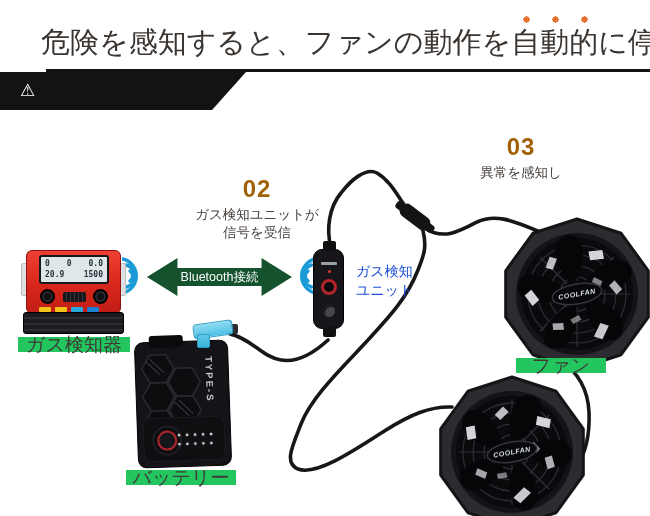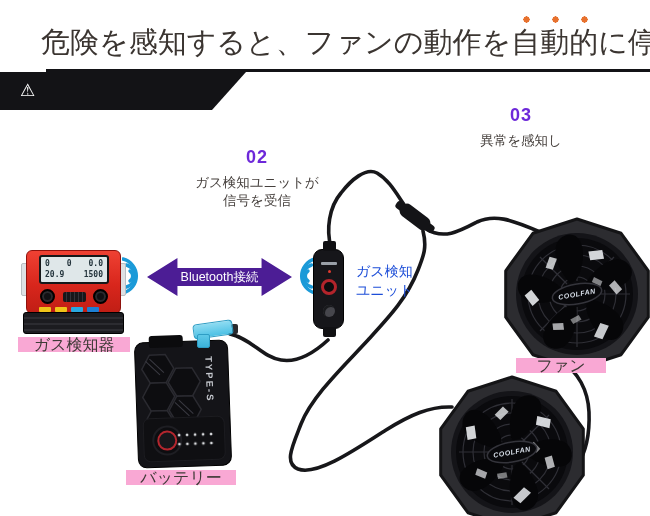--- a/index.html
+++ b/index.html
@@ -18,31 +18,31 @@
   .topline{position:absolute;left:46px;top:69px;width:604px;height:3px;background:#131316;}
   .banner{position:absolute;left:0;top:72px;width:246px;height:38px;background:#131316;
           clip-path:polygon(0 0,246px 0,212px 38px,0 38px);
           display:flex;align-items:center;gap:9px;padding-left:20px;
           color:#fff;font-size:16px;font-weight:500;letter-spacing:1px;}
   .warn-ic{font-size:17px;line-height:1;transform:translateY(-1px);}
 
   
   .step{position:absolute;width:170px;text-align:center;color:#46403d;
         font-size:13.5px;line-height:18px;font-weight:500;}
-  .step .num{color:#6d28d9;font-weight:700;font-size:18px;line-height:22px;
-             margin-bottom:6px;letter-spacing:1px;}
+  .step .num{color:#a16207;font-weight:700;font-size:24px;line-height:22px;
+             margin-bottom:6px;letter-spacing:1px;margin-top:32px;}
   .step1{left:11px;top:146px;}
   .step2{left:172px;top:146px;}
   .step3{left:436px;top:104px;}
 
   
   .art{position:absolute;left:0;top:0;z-index:1;}
 
   
-  .bt-arrow{position:absolute;left:147px;top:258px;width:145px;height:38px;background:#4c1d95;
+  .bt-arrow{position:absolute;left:147px;top:258px;width:145px;height:38px;background:#14532d;
             clip-path:polygon(0 50%,21% 0,21% 26%,79% 26%,79% 0,100% 50%,79% 100%,79% 74%,21% 74%,21% 100%);
             display:flex;align-items:center;justify-content:center;z-index:2;
             color:#fff;font-size:12.5px;white-space:nowrap;padding-top:1px;}
   .sig{position:absolute;z-index:2;}
   .sig.left{left:122px;top:256px;}
   .sig.right{left:290px;top:256px;}
 
   
   .detector{position:absolute;left:21px;top:250px;width:105px;height:86px;z-index:2;}
   .d-strip{position:absolute;top:13px;width:7px;height:33px;background:#dde1e4;
@@ -101,22 +101,22 @@
 
   
   .connector{position:absolute;left:193px;top:322px;z-index:3;}
   .c-bar{position:absolute;left:0;top:0;width:40px;height:15px;border-radius:4px;
          background:linear-gradient(#8fdcf2,#4cc0e4);border:1px solid #2e9dc4;transform:rotate(-8deg);}
   .c-stub{position:absolute;left:4px;top:12px;width:13px;height:14px;border-radius:2px;
           background:linear-gradient(#5fc9e8,#3bb2d9);border:1px solid #2e9dc4;}
   .c-tip{position:absolute;left:38px;top:2px;width:7px;height:10px;background:#2a2a2e;border-radius:2px;}
 
   
-  .dev-label{position:absolute;z-index:3;font-size:16px;color:#3f3a37;text-align:center;
-             background:#f9a8d4;padding:0 2px;line-height:15px;}
+  .dev-label{position:absolute;z-index:3;font-size:19px;color:#3f3a37;text-align:center;
+             background:#22c55e;padding:0 2px;line-height:15px;}
   .lbl-detector{left:18px;top:337px;width:112px;}
   .lbl-battery{left:126px;top:470px;width:110px;}
   .lbl-fan{left:516px;top:358px;width:90px;}
   .lbl-unit{position:absolute;left:356px;top:262px;z-index:3;font-size:14px;color:#1d4ed8;
             line-height:19px;background:transparent;text-align:left;}
 </style>
 </head>
 <body>
 
 <div class="stage">

